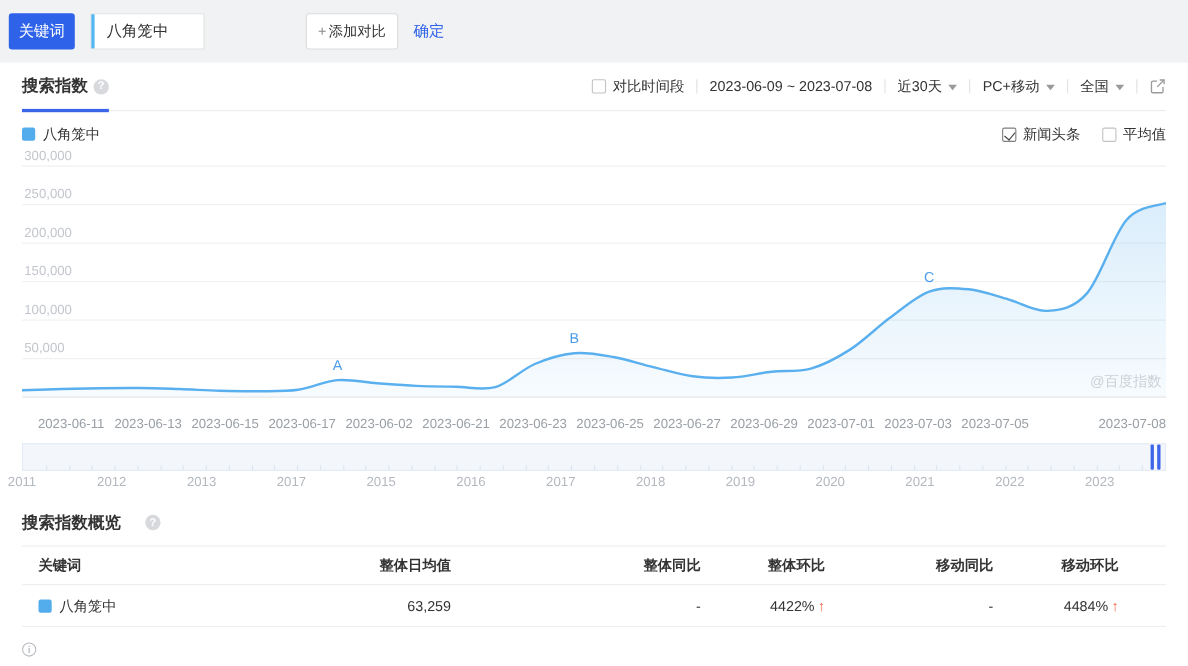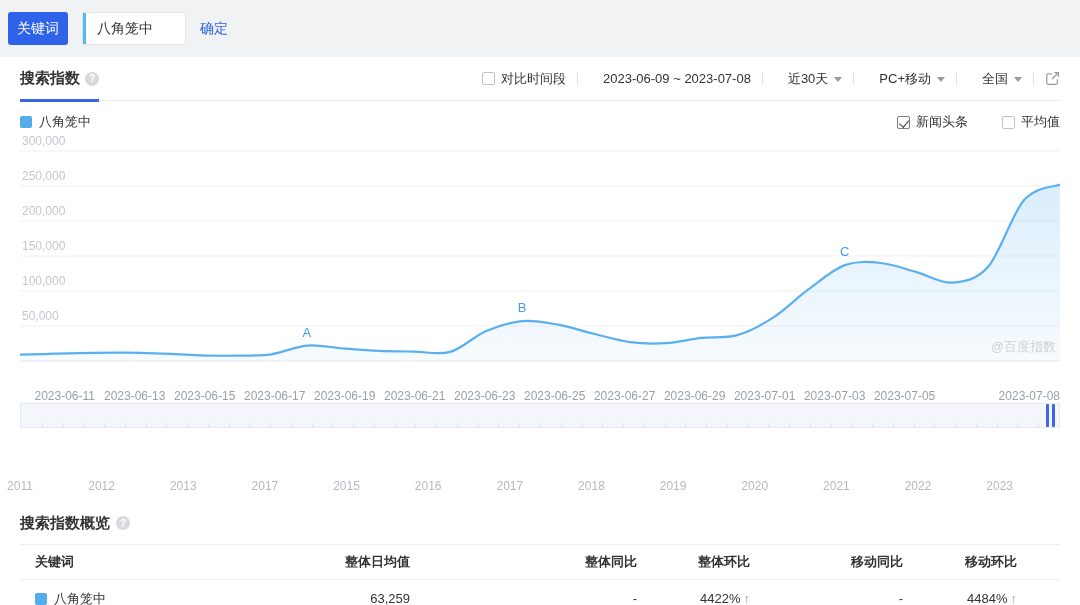--- a/index.html
+++ b/index.html
@@ -25,48 +25,48 @@
   .tab { position:relative; height:44px; display:flex; align-items:center; gap:5px; font-size:15px; font-weight:bold; cursor:pointer;justify-content:space-between; }
   .tab::after { content:""; position:absolute; left:0; right:0; bottom:-1px; height:3px; background:#3a65e8; }
   .qicon { width:14px; height:14px; border-radius:50%; background:#d7d9dc; color:#fff; font-size:10px; font-weight:bold;
     display:inline-flex; align-items:center; justify-content:center; cursor:pointer; }
   .controls { margin-left:auto; display:flex; align-items:center; gap:11px; font-size:13px; color:#333; }
   .vdiv { width:1px; height:13px; background:#e2e2e2; }
   .cb { width:13px; height:13px; border:1px solid #c2c2c2; border-radius:2px; background:#fff; display:inline-block; position:relative; cursor:pointer; }
   .cb.on { border-color:#7f7f7f; }
   .cb.on::after { content:""; position:absolute; left:3px; top:1px; width:5px; height:8px;
     border:solid #444; border-width:0 1.6px 1.6px 0; transform:rotate(40deg); }
-  .ctrl { display:flex; align-items:center; gap:6px; cursor:pointer;margin-left:14px; }
+  .ctrl { display:flex; align-items:center; gap:6px; cursor:pointer; }
   .caret { width:0; height:0; border-left:4px solid transparent; border-right:4px solid transparent; border-top:5px solid #9a9a9a; margin-top:1px; }
   .ext-icon { cursor:pointer; display:flex; }
 
   
   .legend-row { margin-top:12px; display:flex; align-items:center; font-size:13px; }
   .legend-item { display:flex; align-items:center; gap:7px; cursor:pointer; }
   .sq { width:12px; height:12px; border-radius:2px; background:#53acec; display:inline-block; }
   .legend-right { margin-left:auto; display:flex; align-items:center; gap:20px; }
   .legend-right .ctrl { gap:6px; }
 
   
   .chart-wrap { position:relative; margin-top:4px; }
   #trend-svg { display:block; width:1040px; height:240px; }
   #trend-svg text { font-family:"Liberation Sans","DejaVu Sans",sans-serif; }
   .xlabels { position:relative; height:20px; font-size:12px; color:#9aa0a6; }
-  .xlabels span { position:absolute; top:14px; white-space:nowrap; }
+  .xlabels span { position:absolute; top:3px; white-space:nowrap; }
 
   
   .timeline { position:relative; margin-top:8px; height:25px; background:#f3f7fc; border:1px solid #e4eaf3; }
   .timeline .tick { position:absolute; bottom:0; width:1px; height:4px; background:#dde3ec; }
   .handle { position:absolute; top:0; bottom:0; width:3px; background:#3d65e9; border-radius:1px; cursor:ew-resize; }
-  .years { position:relative; height:18px; font-size:12px; color:#b4b9bf;margin-top:48px; }
+  .years { position:relative; height:18px; font-size:12px; color:#b4b9bf; }
   .years span { position:absolute; top:3px; transform:translateX(-50%); white-space:nowrap; }
 
   
   .overview { margin-top:14px; }
-  .ov-title { display:flex; align-items:center; gap:6px; font-size:15px; font-weight:bold; height:30px; }
+  .ov-title { display:flex; align-items:center; gap:22px; font-size:15px; font-weight:bold; height:30px; }
   .tbl-head, .tbl-row { display:grid; grid-template-columns:280px 110px 227px 113px 153px 114px 1fr; align-items:center; }
   .tbl-head { height:36px; border-top:1px solid #eeeeee; border-bottom:1px solid #eeeeee; font-size:13px; font-weight:bold; margin-top:6px; }
   .tbl-row { height:38px; border-bottom:1px solid #f0f0f0; font-size:13px; }
   .tbl-head > div:first-child, .tbl-row > div:first-child { padding-left:15px; text-align:left; }
   .tbl-head > div, .tbl-row > div { text-align:right; }
   .kw-cell { display:flex; align-items:center; gap:7px; }
   .kw-cell .sq { width:12px; height:12px; }
   .up-arrow { color:#f5654b; font-weight:bold; margin-left:3px; }
 
   .footnote { margin-top:14px; display:flex; align-items:center; gap:6px; font-size:12px; color:#8f9399; }
@@ -74,20 +74,23 @@
     font-size:9px; display:inline-flex; align-items:center; justify-content:center; font-style:normal; }
 </style>
 </head>
 <body>
 
 <div class="topbar">
   <button class="kw-btn">关键词</button>
   <div class="kw-input-wrap">
     <input class="kw-input" readonly="" value="八角笼中" style="">
   </div>
+  <button class="add-btn" style="margin-left:78px;">
+    <span class="plus">+</span><span>添加对比</span>
+  </button>
   <a class="confirm-link">确定</a>
 </div>
 
 <div class="panel">
 
   <div class="tab-row">
     <div class="tab">
       <span>搜索指数</span>
       <span class="qicon">?</span>
     </div>
@@ -168,21 +171,21 @@
         <text x="502.1" y="177.1" fill="#4a9ce8" font-size="13" text-anchor="middle">B</text>
         <text x="824.8" y="121.1" fill="#4a9ce8" font-size="13" text-anchor="middle">C</text>
         <text x="1036" y="216" fill="#cdd1d6" font-size="13" text-anchor="end">@百度指数</text>
       </svg>
   </div>
   <div class="xlabels" id="xlabels">
       <span style="left: 4.3%; transform: translateX(-50%);">2023-06-11</span>
       <span style="left: 11.03%; transform: translateX(-50%);">2023-06-13</span>
       <span style="left: 17.76%; transform: translateX(-50%);">2023-06-15</span>
       <span style="left: 24.49%; transform: translateX(-50%);">2023-06-17</span>
-      <span style="left: 31.22%; transform: translateX(-50%);">2023-06-19</span>
+      <span style="left: 31.22%; transform: translateX(-50%);">2023-06-02</span>
       <span style="left: 37.95%; transform: translateX(-50%);">2023-06-21</span>
       <span style="left: 44.68%; transform: translateX(-50%);">2023-06-23</span>
       <span style="left: 51.41%; transform: translateX(-50%);">2023-06-25</span>
       <span style="left: 58.14%; transform: translateX(-50%); text-align: center;">2023-06-27</span>
       <span style="left: 64.87%; transform: translateX(-50%);">2023-06-29</span>
       <span style="left: 71.6%; transform: translateX(-50%);">2023-07-01</span>
       <span style="left: 78.33%; transform: translateX(-50%);">2023-07-03</span>
       <span style="left: 85.06%; transform: translateX(-50%);">2023-07-05</span>
       <span style="right: 0px;">2023-07-08</span>
     </div>

